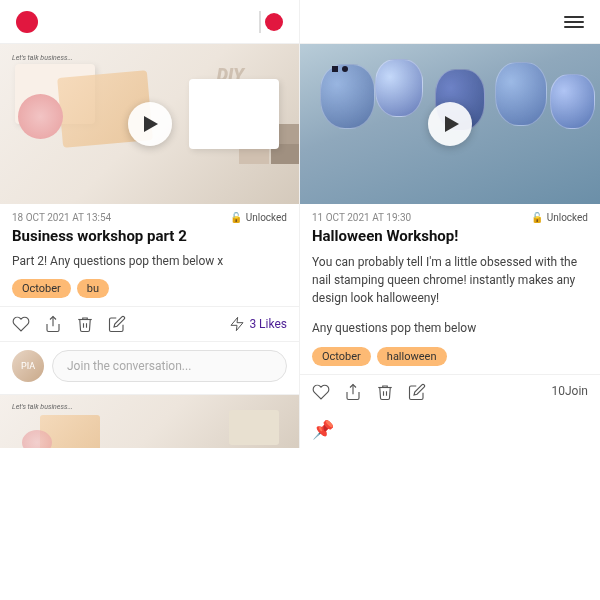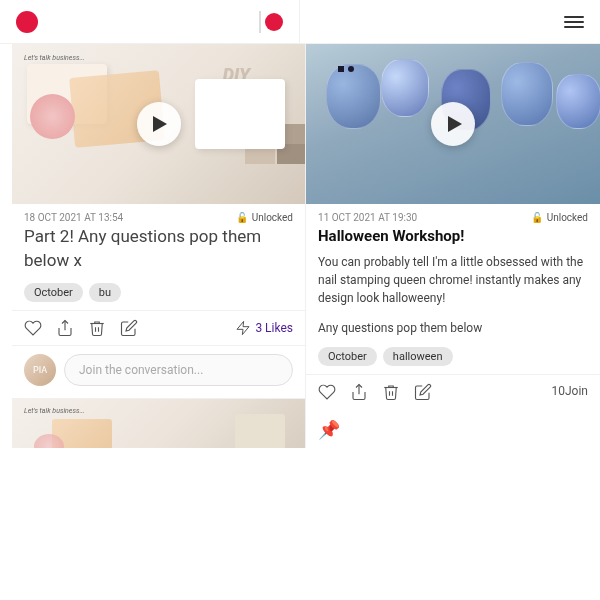--- a/index.html
+++ b/index.html
@@ -17,21 +17,20 @@
       background: #e1173f;
       border-radius: 50%;
     }
 
     
     .content-area {
       display: flex;
       width: 600px;
       height: 404px;
       overflow: hidden;
-      padding-left: 12px;
     }
 
     
     .left-panel {
       width: 300px;
       border-right: 1px solid #f0f0f0;
       overflow-y: auto;
       display: flex;
       flex-direction: column;
     }
@@ -150,33 +149,33 @@
     .post-title {
       padding: 4px 12px 4px;
       font-size: 15px;
       font-weight: 700;
       color: #111;
       line-height: 1.3;
     }
 
     .post-desc {
       padding: 2px 12px 6px;
-      font-size: 17px;
+      font-size: 12px;
       color: #444;
       line-height: 1.4;
     }
 
     .post-tags {
       padding: 4px 12px 8px;
       display: flex;
       flex-wrap: wrap;
       gap: 6px;
     }
     .tag {
-      background: #e5e5e5;
+      background: #fdba74;
       border-radius: 20px;
       padding: 3px 10px;
       font-size: 11px;
       color: #333;
     }
 
     .post-actions {
       padding: 8px 12px;
       display: flex;
       align-items: center;
@@ -377,20 +376,21 @@
       </div>
 
       <div class="post-meta">
         <span>18 OCT 2021 AT 13:54</span>
         <div class="unlock-badge">
           <span class="lock-icon">🔓</span>
           <span>Unlocked</span>
         </div>
       </div>
 
+      <div class="post-title">Business workshop part 2</div>
       <div class="post-desc">Part 2! Any questions pop them below x</div>
 
       <div class="post-tags">
         <span class="tag">October</span>
         <span class="tag">bu</span>
       </div>
 
       <div class="post-actions">
         <div class="action-icon">
           <svg viewBox="0 0 24 24">

